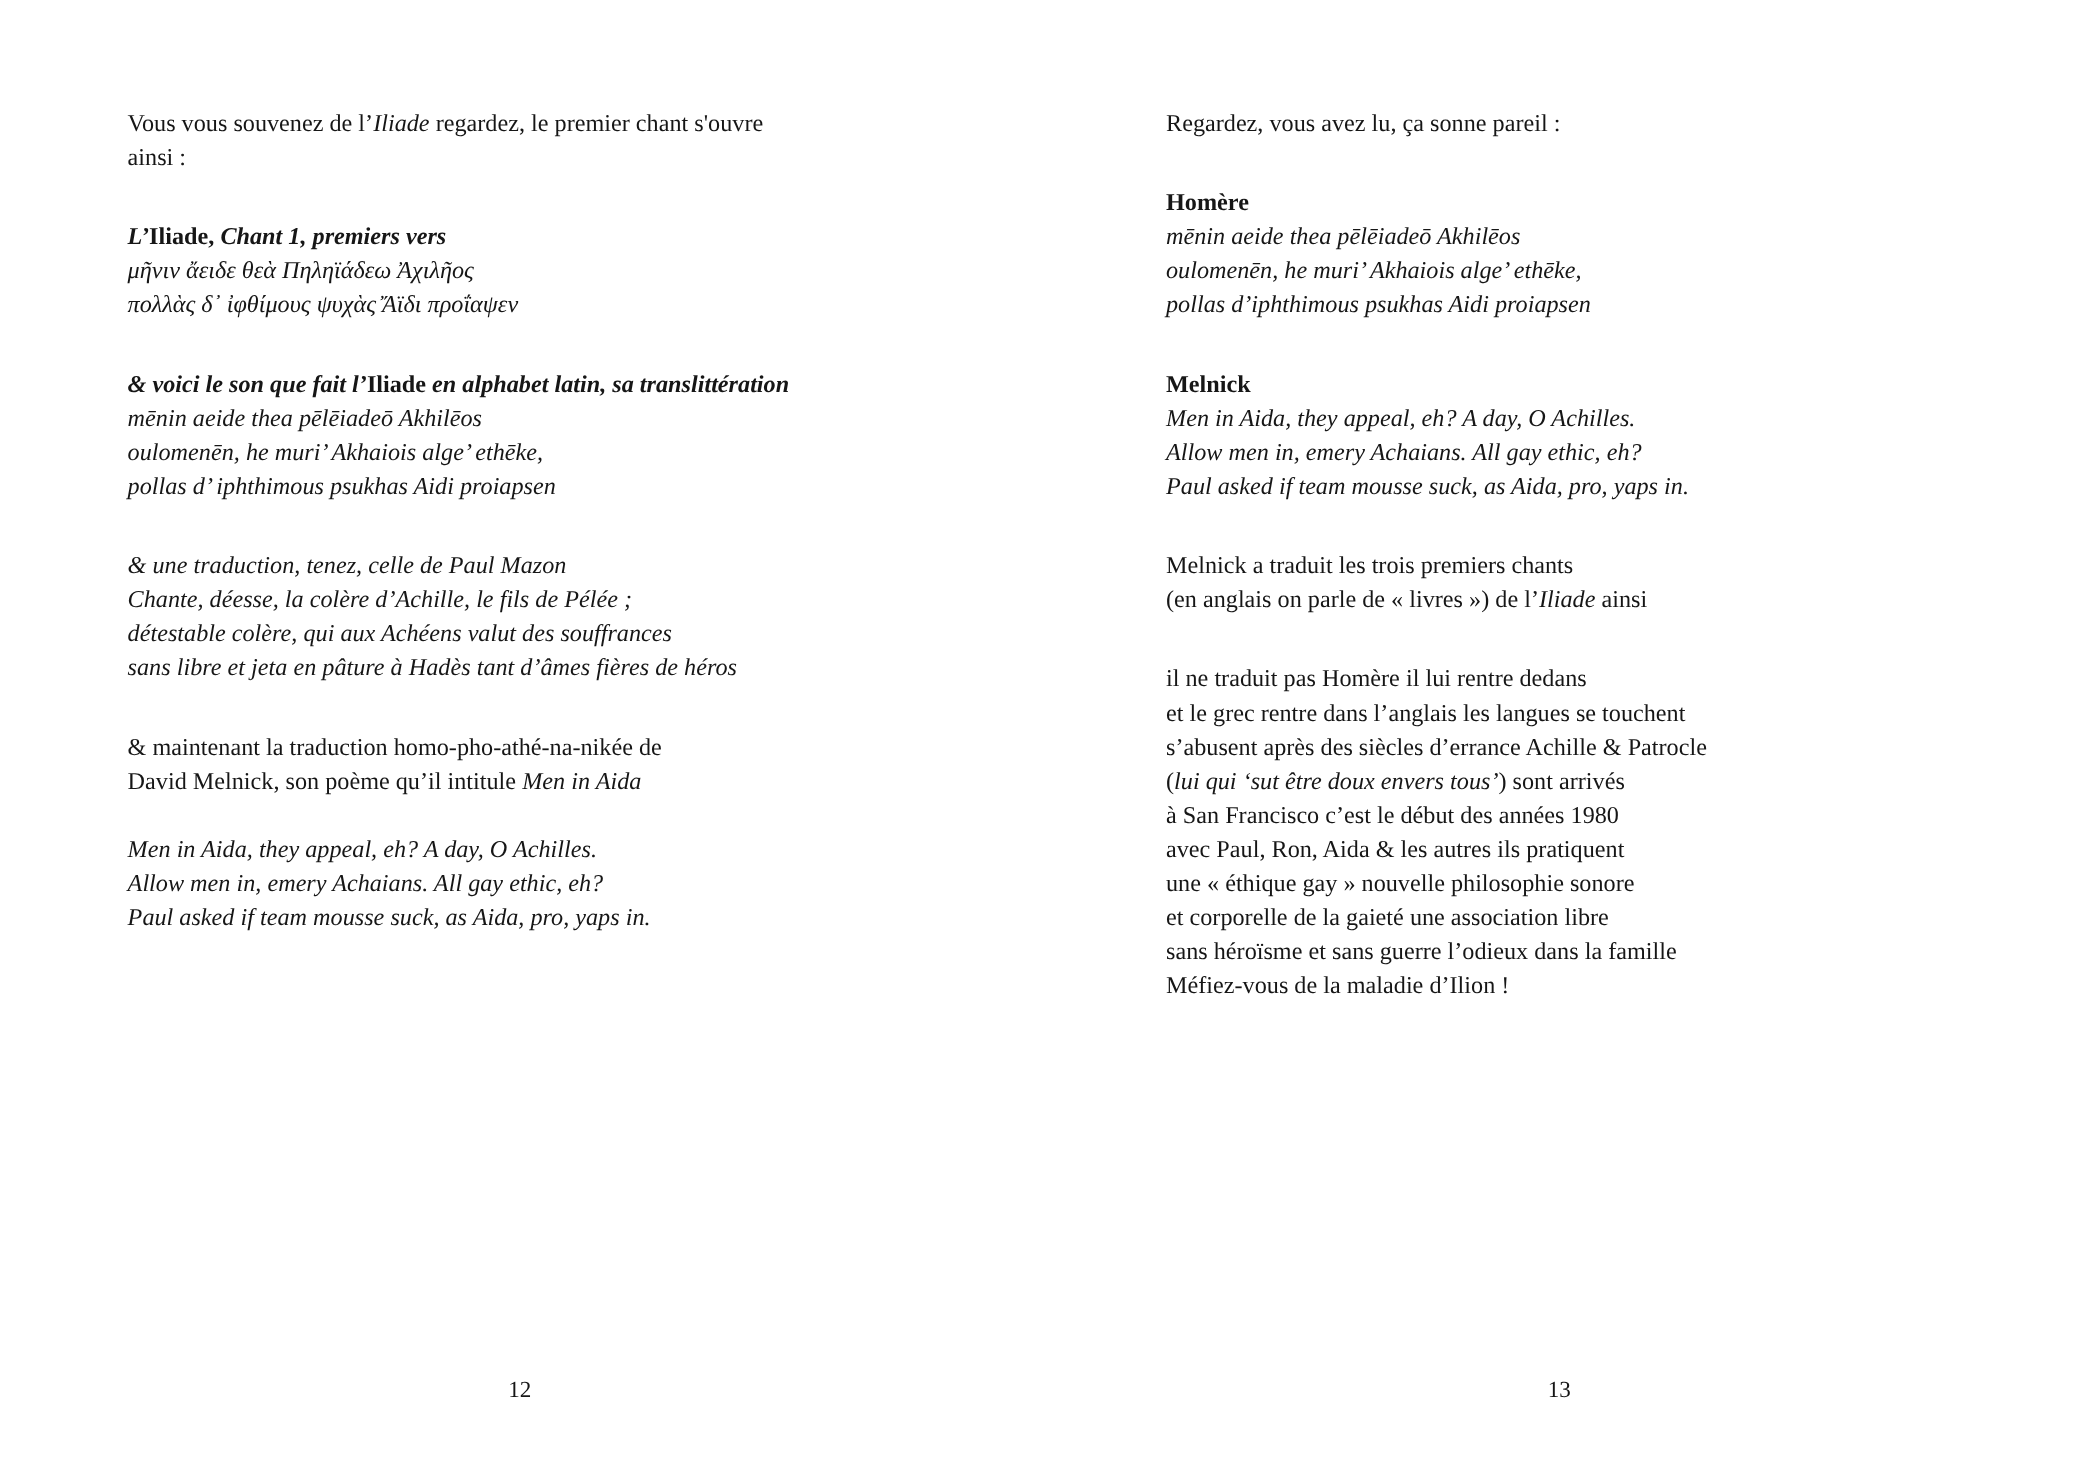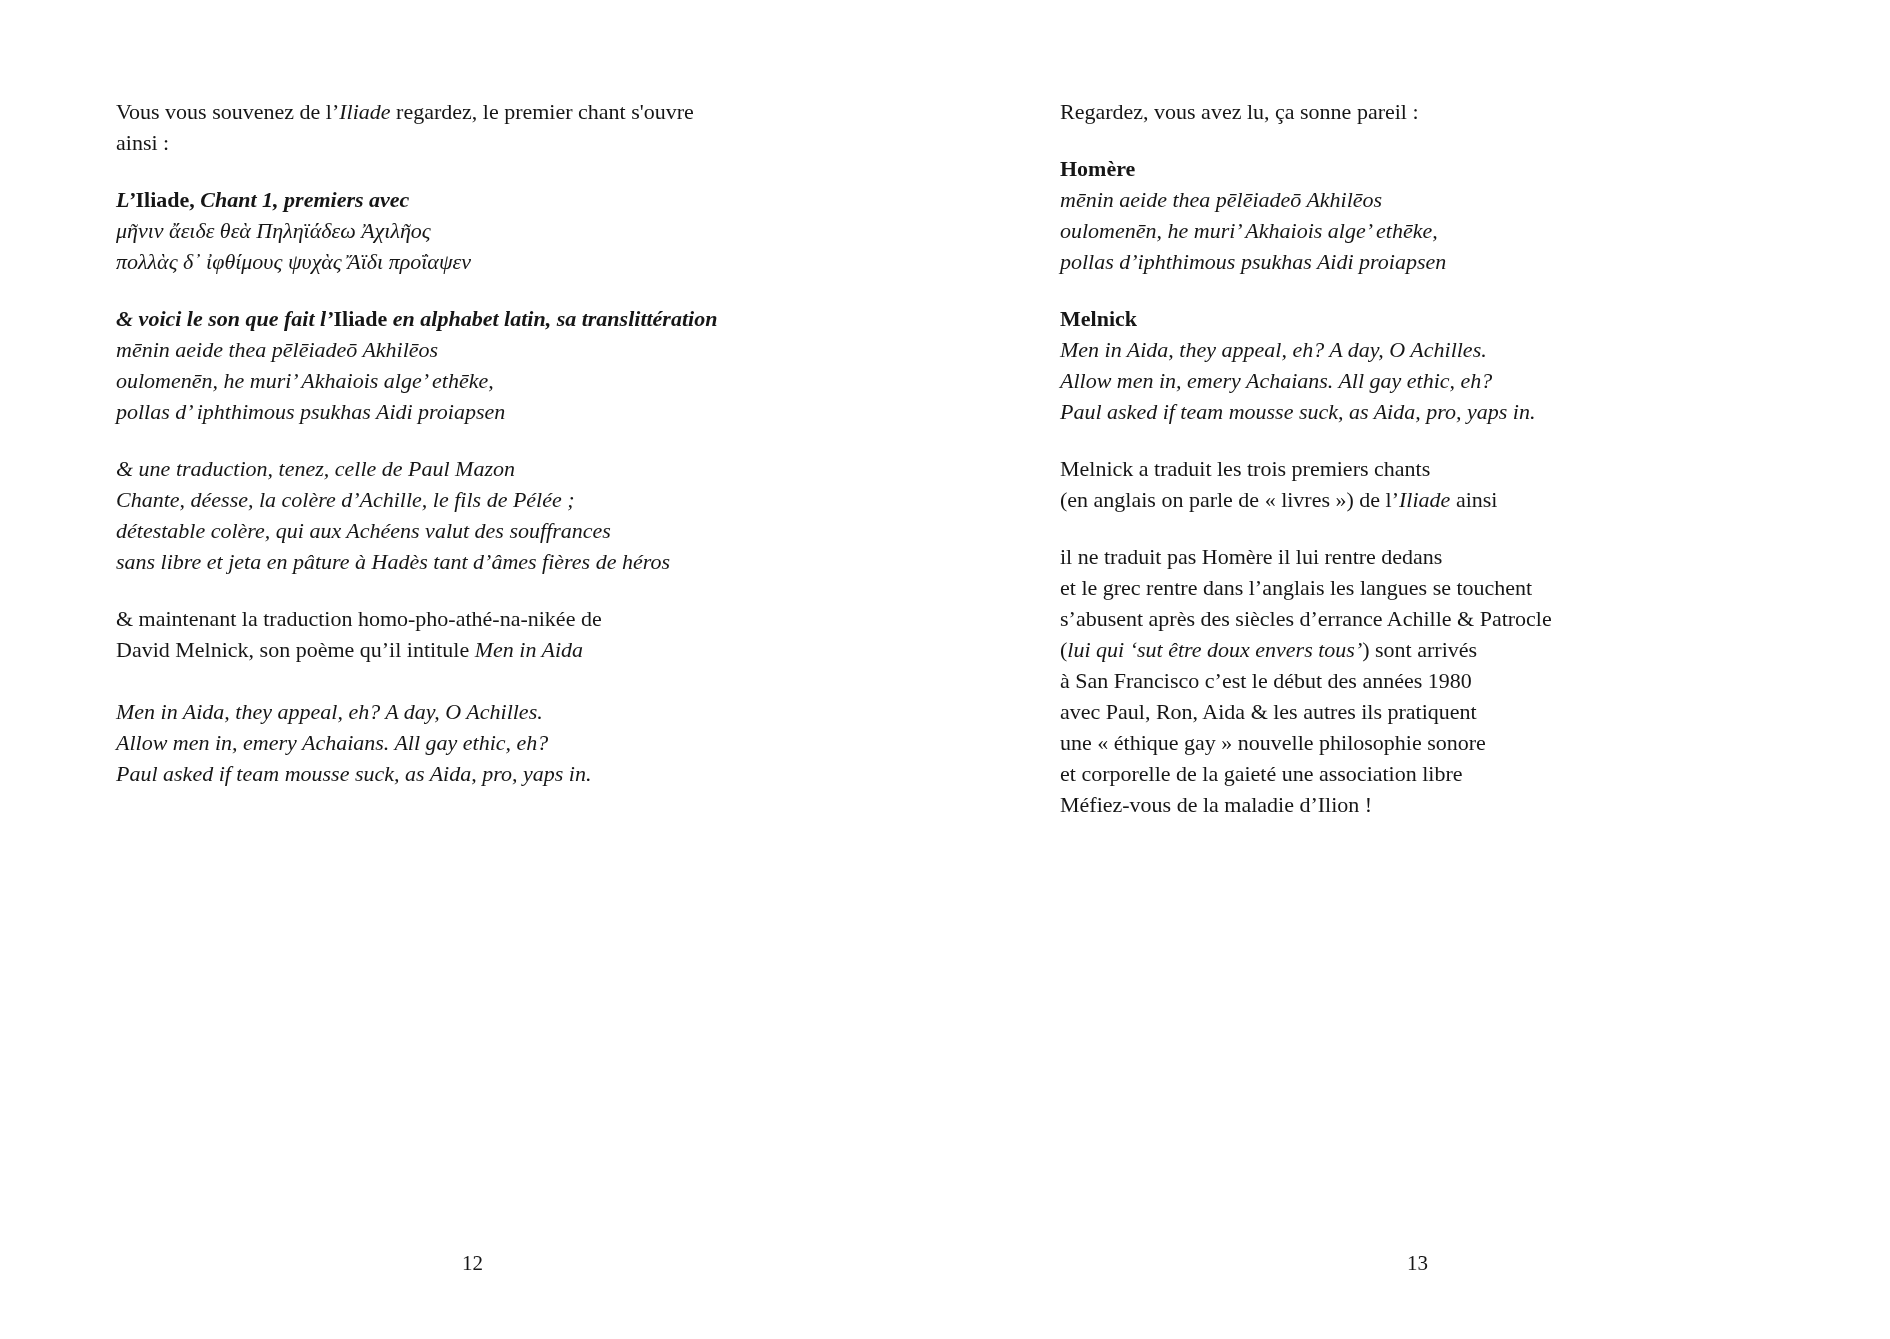--- a/index.html
+++ b/index.html
@@ -18,21 +18,21 @@
     overflow: hidden;
   }
   .page {
     position: absolute;
     top: 96px;
   }
   .page-left  { left: 116px;  width: 700px; }
   .page-right { left: 1060px; width: 620px; }
 
   .stanza { margin: 0; padding: 0; }
-  .stanza + .stanza { margin-top: 26px; }
+  .stanza + .stanza { margin-top: 41px; }
   .stanza.gap-lg { margin-top: 31px; }
 
   .line { display: block; white-space: nowrap; }
 
   .i  { font-style: italic; }
   .b  { font-weight: bold; }
   .bi { font-weight: normal; font-style: italic; }
 
   .folio {
     position: absolute;
@@ -48,21 +48,21 @@
 <body>
 
 <section class="page page-left">
 
   <p class="stanza">
     <span class="line"><span>Vous vous souvenez de l’</span><span class="i">Iliade</span><span> regardez, le premier chant s'ouvre</span></span>
     <span class="line">ainsi :</span>
   </p>
 
   <p class="stanza">
-    <span class="line b"><span class="i">L’</span><span>Iliade,</span><span class="i"> Chant 1, premiers avec</span></span>
+    <span class="line b"><span class="i">L’</span><span>Iliade,</span><span class="i"> Chant 1, premiers vers</span></span>
     <span class="line i">μῆνιν ἄειδε θεὰ Πηληϊάδεω Ἀχιλῆος</span>
     <span class="line i">πολλὰς δ᾽ ἰφθίμους ψυχὰς Ἄϊδι προΐαψεν</span>
   </p>
 
   <p class="stanza">
     <span class="line b"><span class="i">&amp; voici le son que fait l’</span><span>Iliade</span><span class="i"> en alphabet latin, sa translittération</span></span>
     <span class="line i">mēnin aeide thea pēlēiadeō Akhilēos</span>
     <span class="line i">oulomenēn, he muri’ Akhaiois alge’ ethēke,</span>
     <span class="line i">pollas d’ iphthimous psukhas Aidi proiapsen</span>
   </p>
@@ -114,19 +114,20 @@
 
   <p class="stanza">
     <span class="line">il ne traduit pas Homère il lui rentre dedans</span>
     <span class="line">et le grec rentre dans l’anglais les langues se touchent</span>
     <span class="line">s’abusent après des siècles d’errance Achille &amp; Patrocle</span>
     <span class="line"><span>(</span><span class="i">lui qui ‘sut être doux envers tous’</span><span>) sont arrivés</span></span>
     <span class="line">à San Francisco c’est le début des années 1980</span>
     <span class="line">avec Paul, Ron, Aida &amp; les autres ils pratiquent</span>
     <span class="line">une « éthique gay » nouvelle philosophie sonore</span>
     <span class="line">et corporelle de la gaieté une association libre</span>
+    <span class="line">sans héroïsme et sans guerre l’odieux dans la famille</span>
     <span class="line">Méfiez-vous de la maladie d’Ilion !</span>
   </p>
 
 </section>
 
 <div class="folio folio-left">12</div>
 <div class="folio folio-right">13</div>
 
 </body></html>

